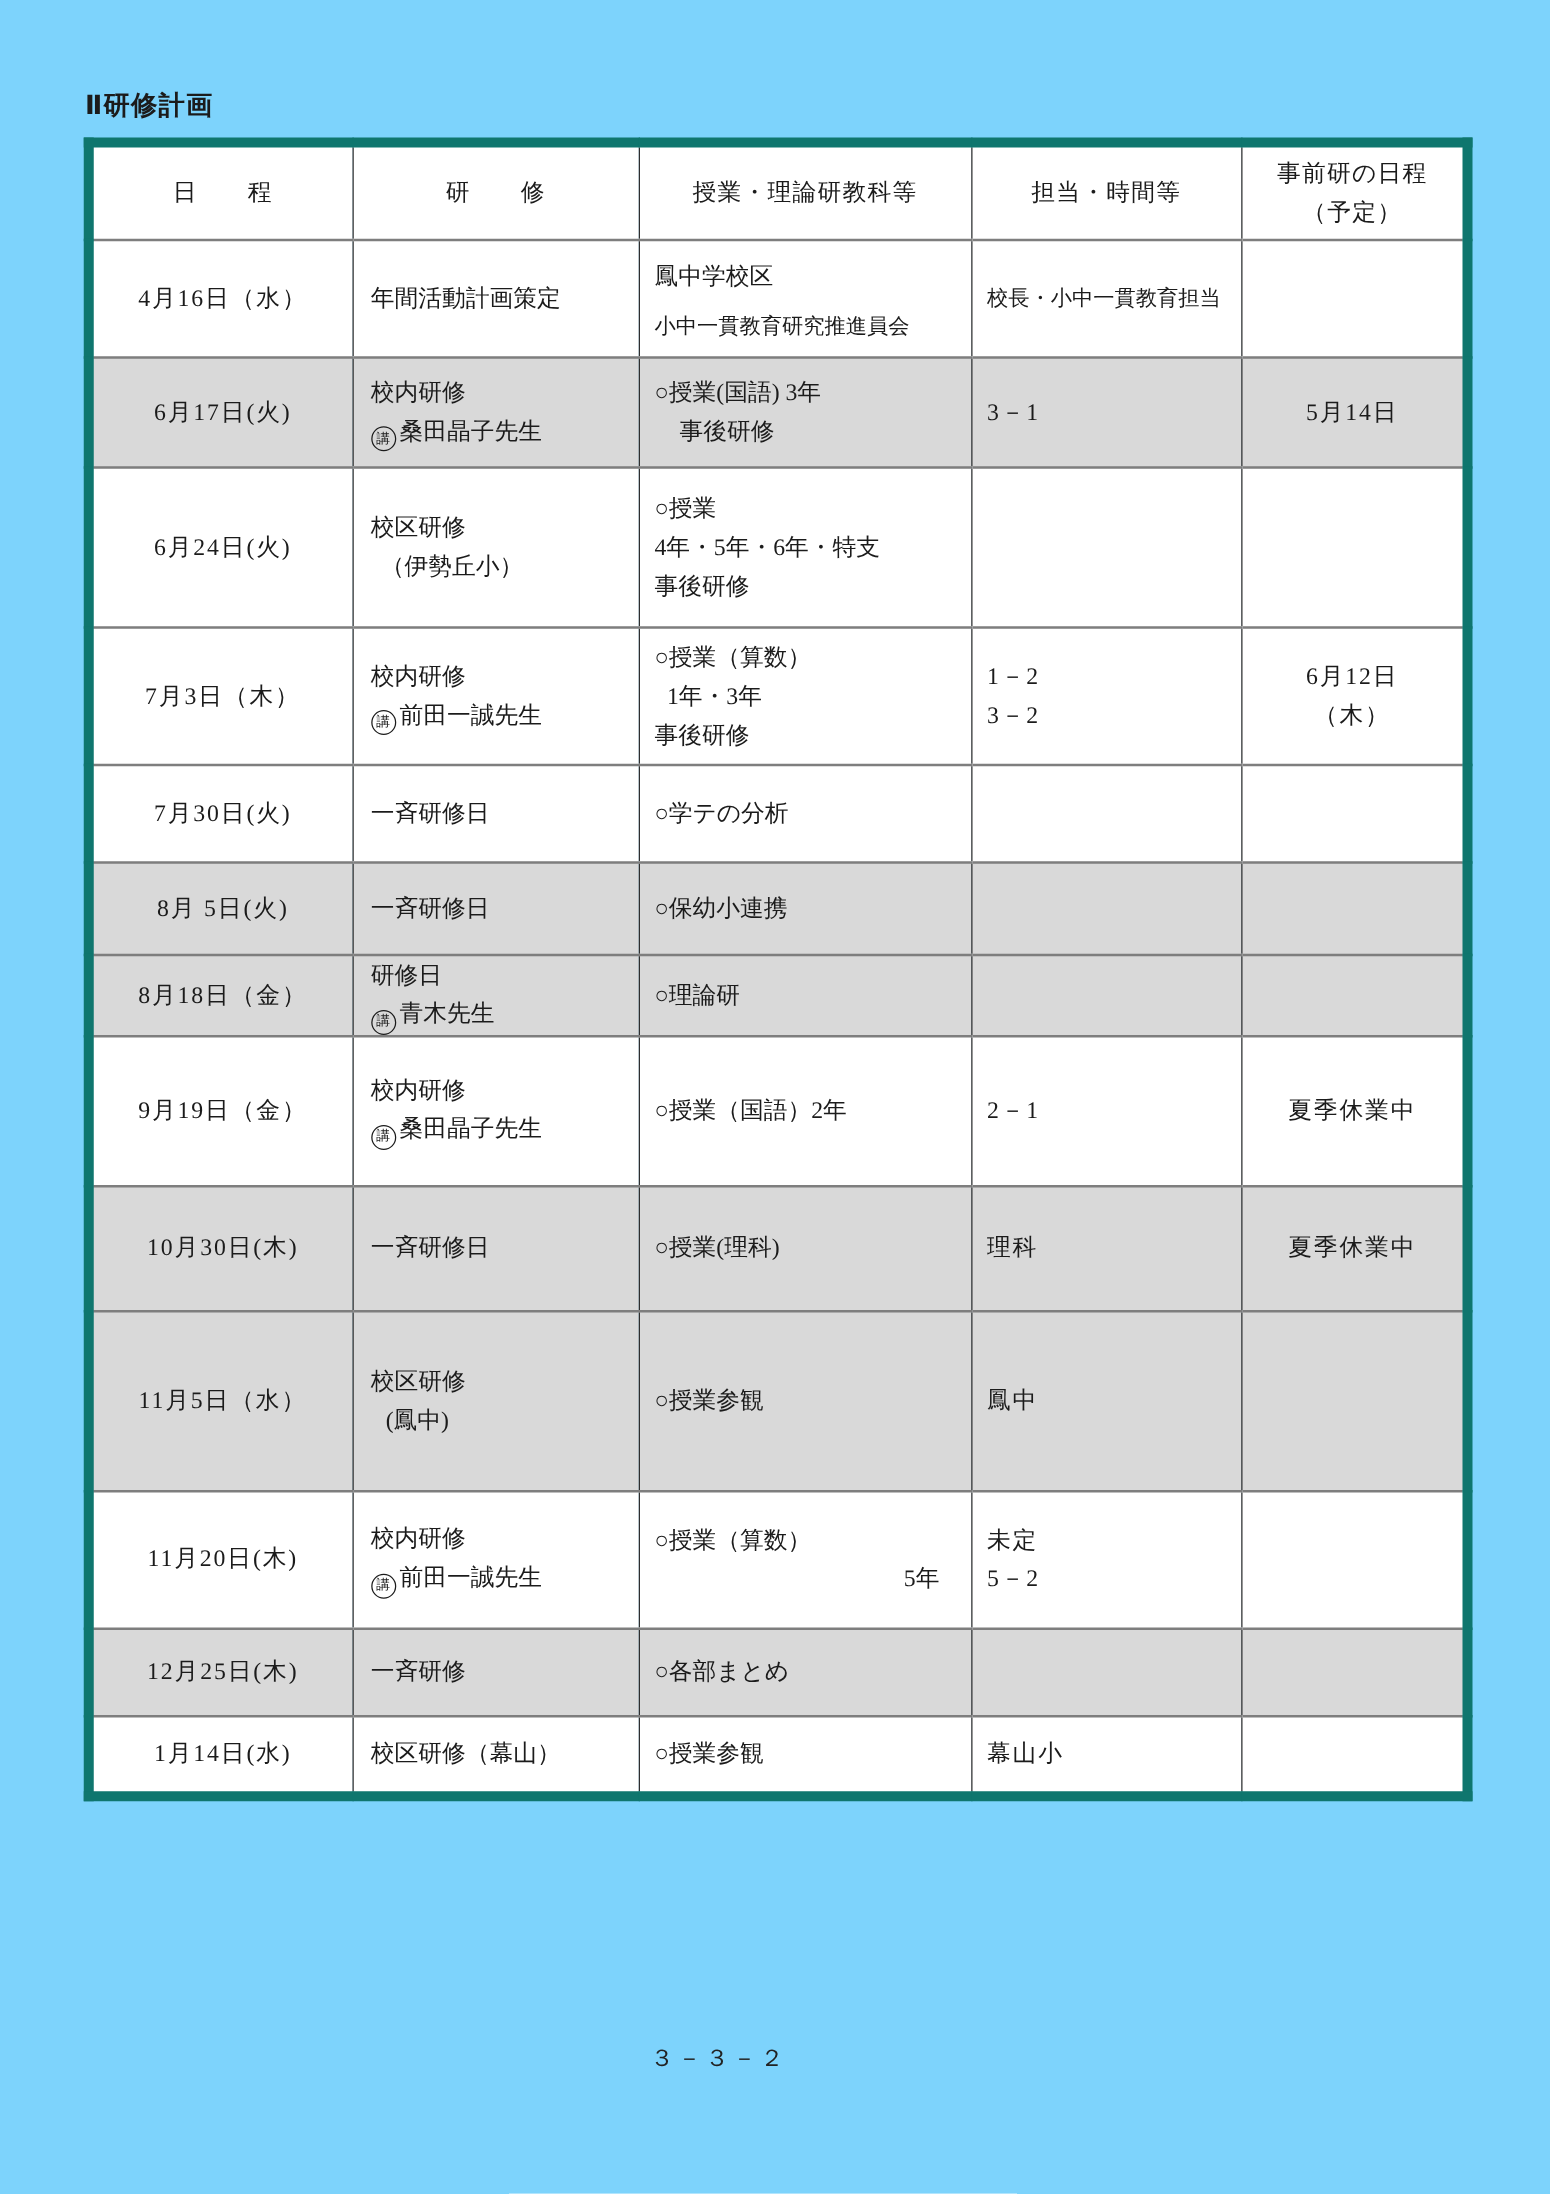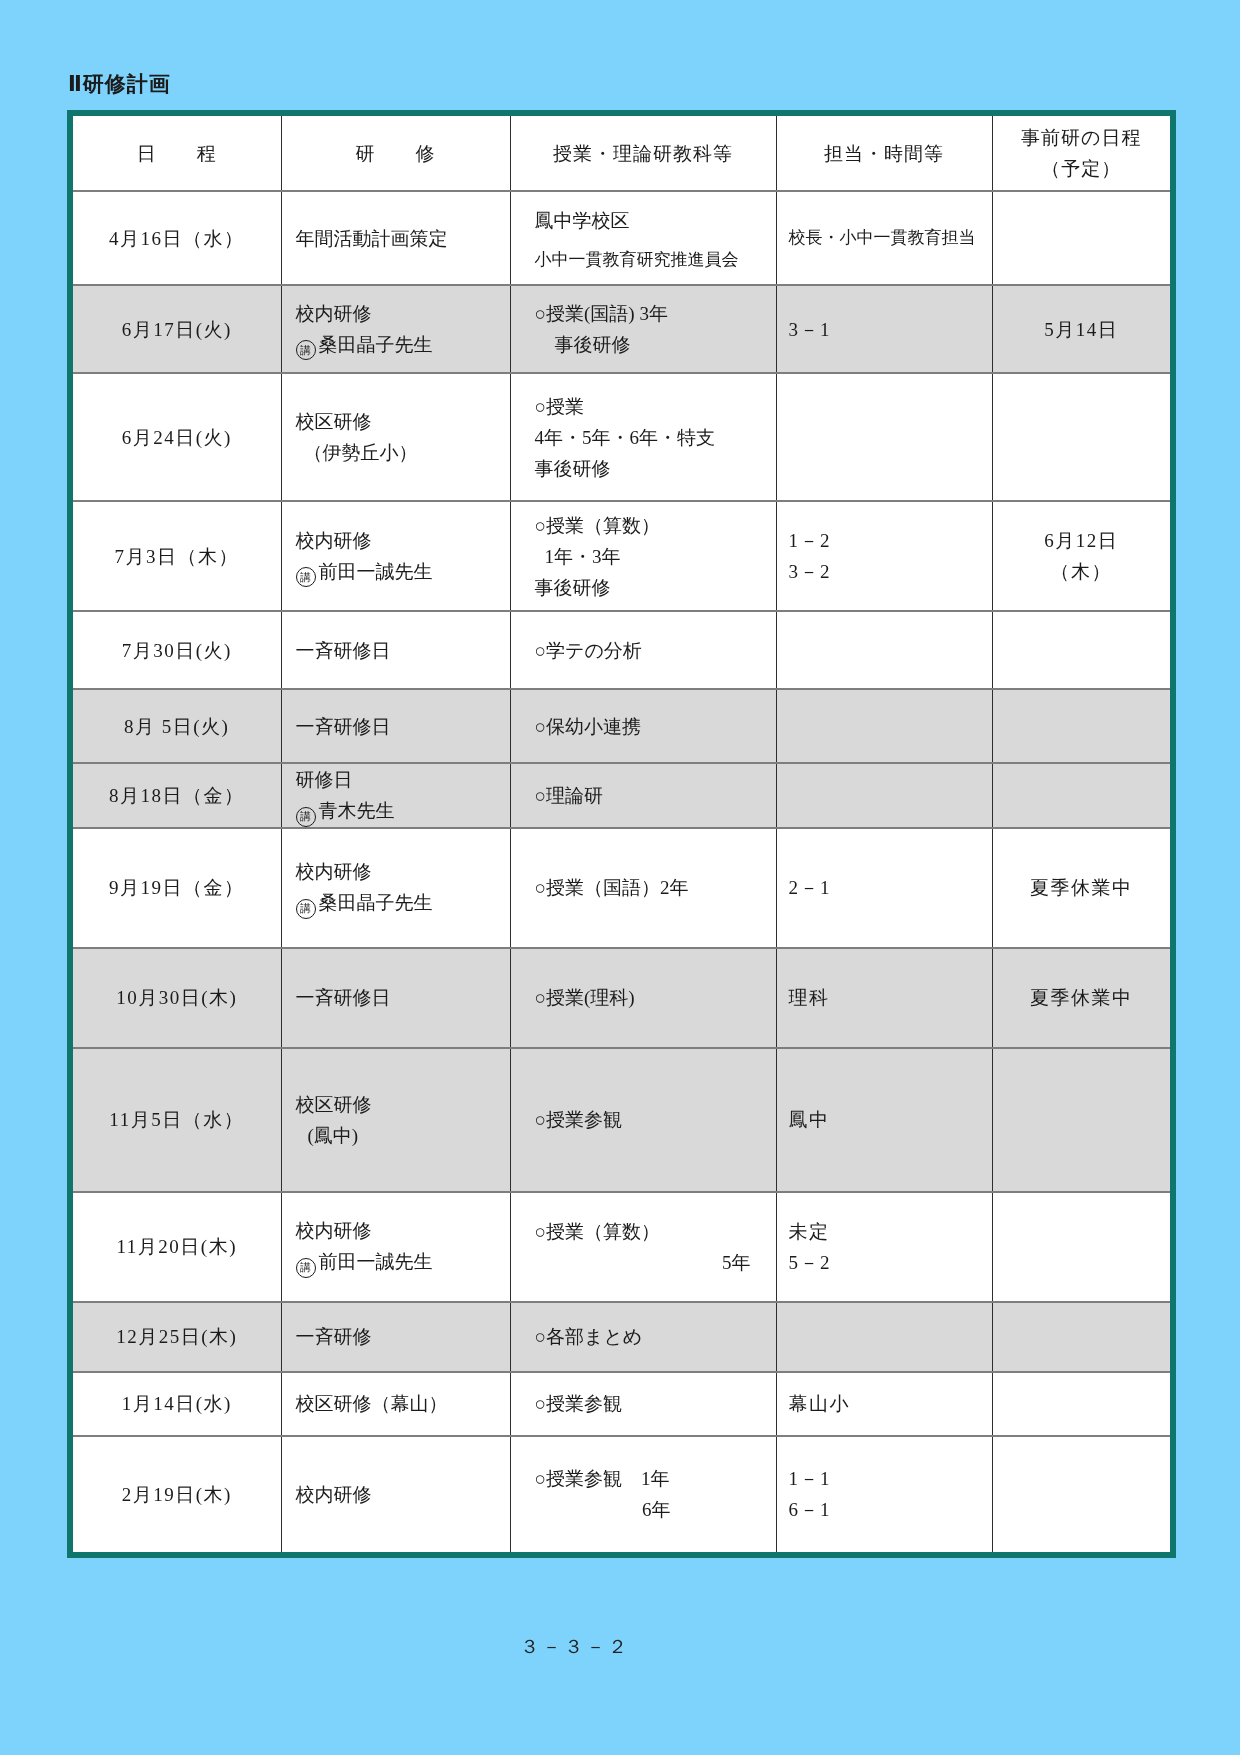--- a/index.html
+++ b/index.html
@@ -11,36 +11,36 @@
   }
   .page { position:absolute; inset:0; background:#7dd3fc; }
   .doc-title {
     position:absolute; left:68px; top:70px;
     font-family:"DejaVu Sans","Liberation Sans",sans-serif;
     font-weight:bold; font-size:21px; letter-spacing:1px;
   }
   table.plan {
     position:absolute; left:67px; top:110px; width:1103px;
     border-collapse:collapse; table-layout:fixed;
-    border:6px solid #0f766e;
+    border:8px solid #0f766e;
   }
   th, td {
     border-left:1px solid #2e2e2e;
     border-right:1px solid #2e2e2e;
     border-top:2px solid #7e7e7e;
     border-bottom:2px solid #7e7e7e;
     vertical-align:middle;
     font-size:19px; font-weight:normal;
     background:#ffffff;
   }
   tr.shaded th, tr.shaded td { background:#d9d9d9; }
   th { text-align:center; line-height:33px; letter-spacing:1px; }
   td.c-date { text-align:center; letter-spacing:1.5px;margin-left:13px; }
   td.c-kensyu { padding-left:14px;margin-top:37px; }
-  td.c-jugyo { padding-left:24px; }
+  td.c-jugyo { padding-left:12px; }
   td.c-tanto { padding-left:12px; letter-spacing:1.5px; }
   td.c-jizen { text-align:center; letter-spacing:1.5px; }
   .line { line-height:31px; }
   .line.small { font-size:17px; line-height:24px; letter-spacing:0; }
   .line.gap { margin-top:12px; }
   .line.right { text-align:right; padding-right:25px; }
   .line.right2 { text-align:right; padding-right:105px; }
   .circ {
     display:inline-flex; align-items:center; justify-content:center;
     width:20px; height:20px; border:1.5px solid #1b1b1b; border-radius:50%;
@@ -291,33 +291,16 @@
             <div class="line"><span>校区研修（幕山）</span></div>
           </td>
           <td class="c-jugyo">
             <div class="line"><span>○授業参観</span></div>
           </td>
           <td class="c-tanto">
             <div class="line"><span>幕山小</span></div>
           </td>
           <td class="c-jizen"></td>
         </tr>
-        <tr style="height: 119px;">
-          <td class="c-date">
-            <div class="line">2月19日(木)</div>
-          </td>
-          <td class="c-kensyu">
-            <div class="line"><span>校内研修</span></div>
-          </td>
-          <td class="c-jugyo">
-            <div class="line"><span>○授業参観　1年</span></div>
-            <div class="line right2"><span>6年</span></div>
-          </td>
-          <td class="c-tanto">
-            <div class="line"><span>1－1</span></div>
-            <div class="line"><span>6－1</span></div>
-          </td>
-          <td class="c-jizen"></td>
-        </tr>
       </tbody>
   </table>
   <div class="page-footer">３－３－２</div>
 </div>
 
 </body></html>

